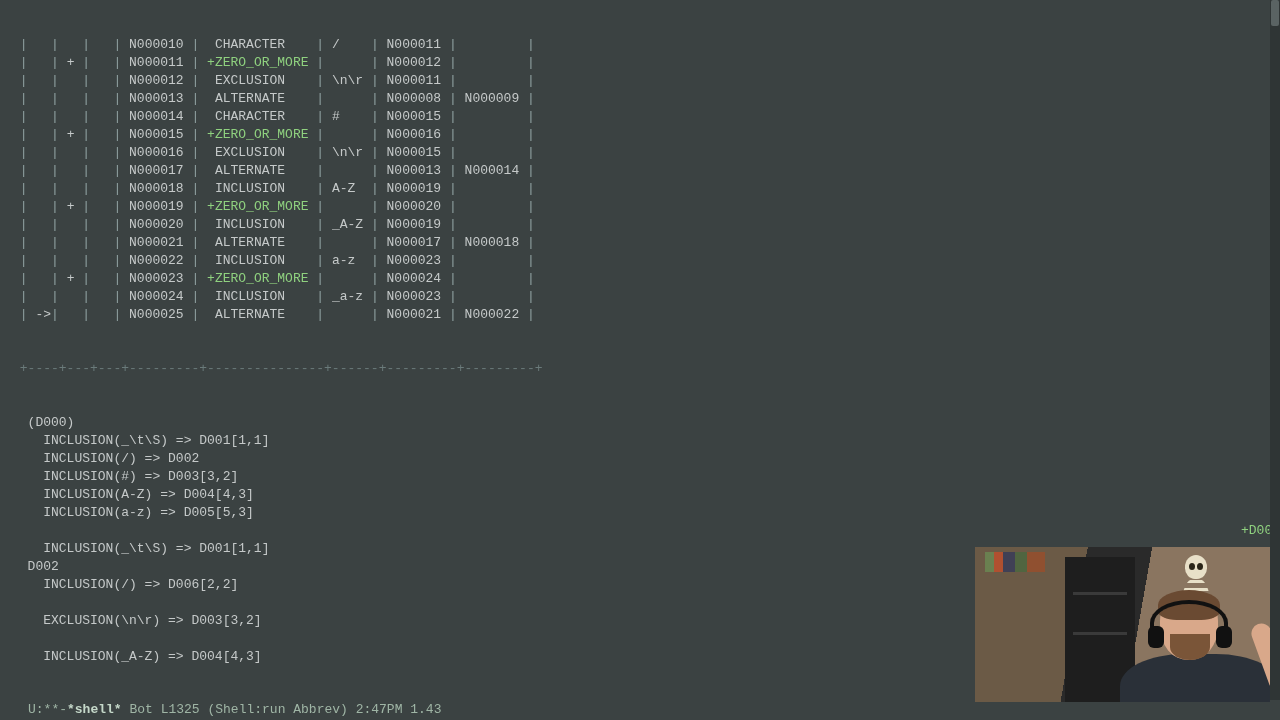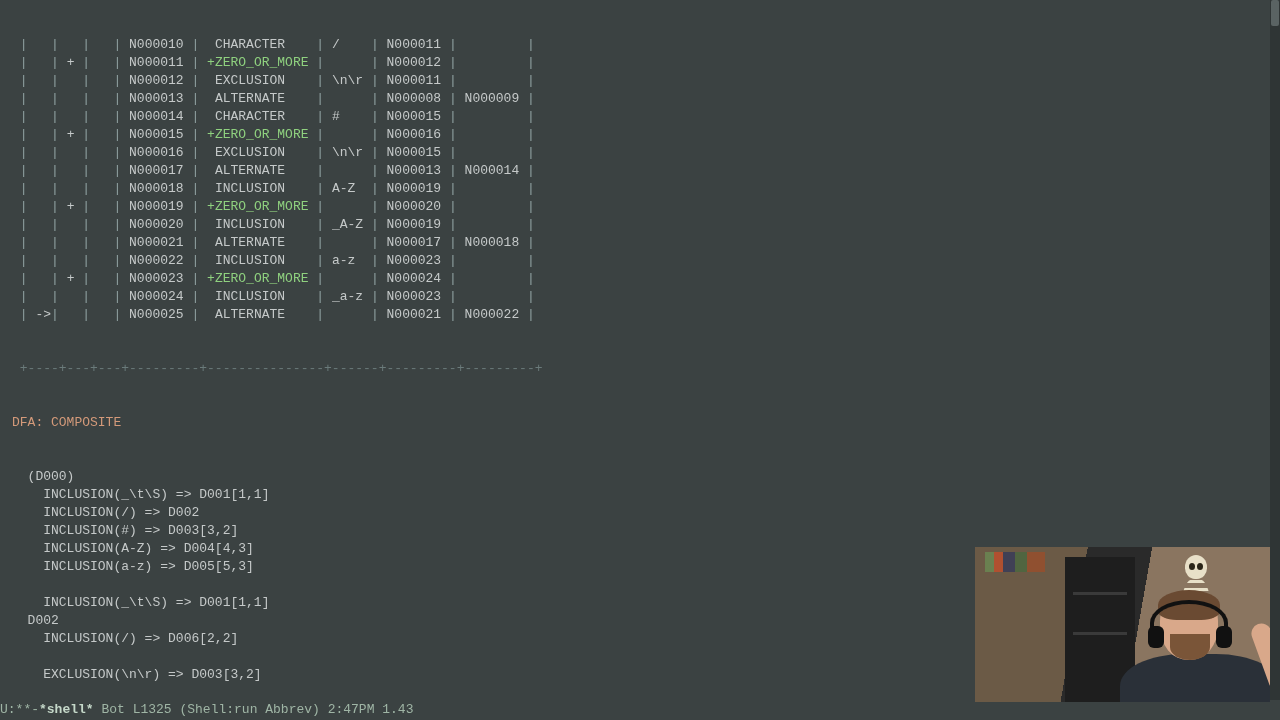--- a/index.html
+++ b/index.html
@@ -24,21 +24,21 @@
   .label { color: #d49a7a; }
   .divider { color: #6a7a7a; }
   .modeline {
     position: absolute;
     bottom: 0;
     left: 0;
     right: 0;
     height: 20px;
     background: #3b4242;
     color: #9fb5a5;
-    padding-left: 0;
+    padding-left: 28px;
     line-height: 20px;
     font-family: "Courier New", monospace;
     font-size: 13px;
   }
   .modeline .buf { font-weight: bold; color: #c5d8c9; }
   .scrollbar {
     position: absolute;
     right: 0; top: 0;
     width: 10px; height: 700px;
     background: #2f3535;
@@ -123,21 +123,20 @@
     position: absolute; right: 0px; top: 30px; width: 20px; height: 70px;
     background: #d9a88a; border-radius: 10px; transform: rotate(-20deg);
   }
 </style>
 </head>
 <body>
 
 <div class="terminal">
   <div id="table-rows"><span class="row"><span class="pipe"> |</span><span>   </span><span class="pipe">|</span><span>   </span><span class="pipe">|</span><span>   </span><span class="pipe">|</span><span> N000010 </span><span class="pipe">|</span><span>  CHARACTER    </span><span class="pipe">|</span><span> /    </span><span class="pipe">|</span><span> N000011 </span><span class="pipe">|</span><span>         </span><span class="pipe">|</span></span><span class="row"><span class="pipe"> |</span><span>   </span><span class="pipe">|</span><span> + </span><span class="pipe">|</span><span>   </span><span class="pipe">|</span><span> N000011 </span><span class="pipe">|</span><span class="hl"> +ZERO_OR_MORE </span><span class="pipe">|</span><span>      </span><span class="pipe">|</span><span> N000012 </span><span class="pipe">|</span><span>         </span><span class="pipe">|</span></span><span class="row"><span class="pipe"> |</span><span>   </span><span class="pipe">|</span><span>   </span><span class="pipe">|</span><span>   </span><span class="pipe">|</span><span> N000012 </span><span class="pipe">|</span><span>  EXCLUSION    </span><span class="pipe">|</span><span> \n\r </span><span class="pipe">|</span><span> N000011 </span><span class="pipe">|</span><span>         </span><span class="pipe">|</span></span><span class="row"><span class="pipe"> |</span><span>   </span><span class="pipe">|</span><span>   </span><span class="pipe">|</span><span>   </span><span class="pipe">|</span><span> N000013 </span><span class="pipe">|</span><span>  ALTERNATE    </span><span class="pipe">|</span><span>      </span><span class="pipe">|</span><span> N000008 </span><span class="pipe">|</span><span> N000009 </span><span class="pipe">|</span></span><span class="row"><span class="pipe"> |</span><span>   </span><span class="pipe">|</span><span>   </span><span class="pipe">|</span><span>   </span><span class="pipe">|</span><span> N000014 </span><span class="pipe">|</span><span>  CHARACTER    </span><span class="pipe">|</span><span> #    </span><span class="pipe">|</span><span> N000015 </span><span class="pipe">|</span><span>         </span><span class="pipe">|</span></span><span class="row"><span class="pipe"> |</span><span>   </span><span class="pipe">|</span><span> + </span><span class="pipe">|</span><span>   </span><span class="pipe">|</span><span> N000015 </span><span class="pipe">|</span><span class="hl"> +ZERO_OR_MORE </span><span class="pipe">|</span><span>      </span><span class="pipe">|</span><span> N000016 </span><span class="pipe">|</span><span>         </span><span class="pipe">|</span></span><span class="row"><span class="pipe"> |</span><span>   </span><span class="pipe">|</span><span>   </span><span class="pipe">|</span><span>   </span><span class="pipe">|</span><span> N000016 </span><span class="pipe">|</span><span>  EXCLUSION    </span><span class="pipe">|</span><span> \n\r </span><span class="pipe">|</span><span> N000015 </span><span class="pipe">|</span><span>         </span><span class="pipe">|</span></span><span class="row"><span class="pipe"> |</span><span>   </span><span class="pipe">|</span><span>   </span><span class="pipe">|</span><span>   </span><span class="pipe">|</span><span> N000017 </span><span class="pipe">|</span><span>  ALTERNATE    </span><span class="pipe">|</span><span>      </span><span class="pipe">|</span><span> N000013 </span><span class="pipe">|</span><span> N000014 </span><span class="pipe">|</span></span><span class="row"><span class="pipe"> |</span><span>   </span><span class="pipe">|</span><span>   </span><span class="pipe">|</span><span>   </span><span class="pipe">|</span><span> N000018 </span><span class="pipe">|</span><span>  INCLUSION    </span><span class="pipe">|</span><span> A-Z  </span><span class="pipe">|</span><span> N000019 </span><span class="pipe">|</span><span>         </span><span class="pipe">|</span></span><span class="row"><span class="pipe"> |</span><span>   </span><span class="pipe">|</span><span> + </span><span class="pipe">|</span><span>   </span><span class="pipe">|</span><span> N000019 </span><span class="pipe">|</span><span class="hl"> +ZERO_OR_MORE </span><span class="pipe">|</span><span>      </span><span class="pipe">|</span><span> N000020 </span><span class="pipe">|</span><span>         </span><span class="pipe">|</span></span><span class="row"><span class="pipe"> |</span><span>   </span><span class="pipe">|</span><span>   </span><span class="pipe">|</span><span>   </span><span class="pipe">|</span><span> N000020 </span><span class="pipe">|</span><span>  INCLUSION    </span><span class="pipe">|</span><span> _A-Z </span><span class="pipe">|</span><span> N000019 </span><span class="pipe">|</span><span>         </span><span class="pipe">|</span></span><span class="row"><span class="pipe"> |</span><span>   </span><span class="pipe">|</span><span>   </span><span class="pipe">|</span><span>   </span><span class="pipe">|</span><span> N000021 </span><span class="pipe">|</span><span>  ALTERNATE    </span><span class="pipe">|</span><span>      </span><span class="pipe">|</span><span> N000017 </span><span class="pipe">|</span><span> N000018 </span><span class="pipe">|</span></span><span class="row"><span class="pipe"> |</span><span>   </span><span class="pipe">|</span><span>   </span><span class="pipe">|</span><span>   </span><span class="pipe">|</span><span> N000022 </span><span class="pipe">|</span><span>  INCLUSION    </span><span class="pipe">|</span><span> a-z  </span><span class="pipe">|</span><span> N000023 </span><span class="pipe">|</span><span>         </span><span class="pipe">|</span></span><span class="row"><span class="pipe"> |</span><span>   </span><span class="pipe">|</span><span> + </span><span class="pipe">|</span><span>   </span><span class="pipe">|</span><span> N000023 </span><span class="pipe">|</span><span class="hl"> +ZERO_OR_MORE </span><span class="pipe">|</span><span>      </span><span class="pipe">|</span><span> N000024 </span><span class="pipe">|</span><span>         </span><span class="pipe">|</span></span><span class="row"><span class="pipe"> |</span><span>   </span><span class="pipe">|</span><span>   </span><span class="pipe">|</span><span>   </span><span class="pipe">|</span><span> N000024 </span><span class="pipe">|</span><span>  INCLUSION    </span><span class="pipe">|</span><span> _a-z </span><span class="pipe">|</span><span> N000023 </span><span class="pipe">|</span><span>         </span><span class="pipe">|</span></span><span class="row"><span class="pipe"> |</span><span> -&gt;</span><span class="pipe">|</span><span>   </span><span class="pipe">|</span><span>   </span><span class="pipe">|</span><span> N000025 </span><span class="pipe">|</span><span>  ALTERNATE    </span><span class="pipe">|</span><span>      </span><span class="pipe">|</span><span> N000021 </span><span class="pipe">|</span><span> N000022 </span><span class="pipe">|</span></span></div>
   <span class="row divider"> +----+---+---+---------+---------------+------+---------+---------+</span>
-  <span class="row label">DFA: COMPOSITE</span>
   <div id="dfa-lines"><span class="row">  (D000)</span><span class="row">    INCLUSION(_\t\S) =&gt; D001[1,1]</span><span class="row">    INCLUSION(/) =&gt; D002</span><span class="row">    INCLUSION(#) =&gt; D003[3,2]</span><span class="row">    INCLUSION(A-Z) =&gt; D004[4,3]</span><span class="row">    INCLUSION(a-z) =&gt; D005[5,3]</span><span class="row hl">  +D001</span><span class="row">    INCLUSION(_\t\S) =&gt; D001[1,1]</span><span class="row">  D002</span><span class="row">    INCLUSION(/) =&gt; D006[2,2]</span><span class="row hl">  +D003</span><span class="row">    EXCLUSION(\n\r) =&gt; D003[3,2]</span><span class="row hl">  +D004</span><span class="row">    INCLUSION(_A-Z) =&gt; D004[4,3]</span></div>
   
 </div>
 
 <div class="scrollbar">
   <div class="thumb"></div>
 </div>
 
 <div class="modeline"><span>U:**-</span><span class="buf">*shell*</span><span>      Bot L1325  (Shell:run Abbrev) 2:47PM 1.43</span></div>
 

